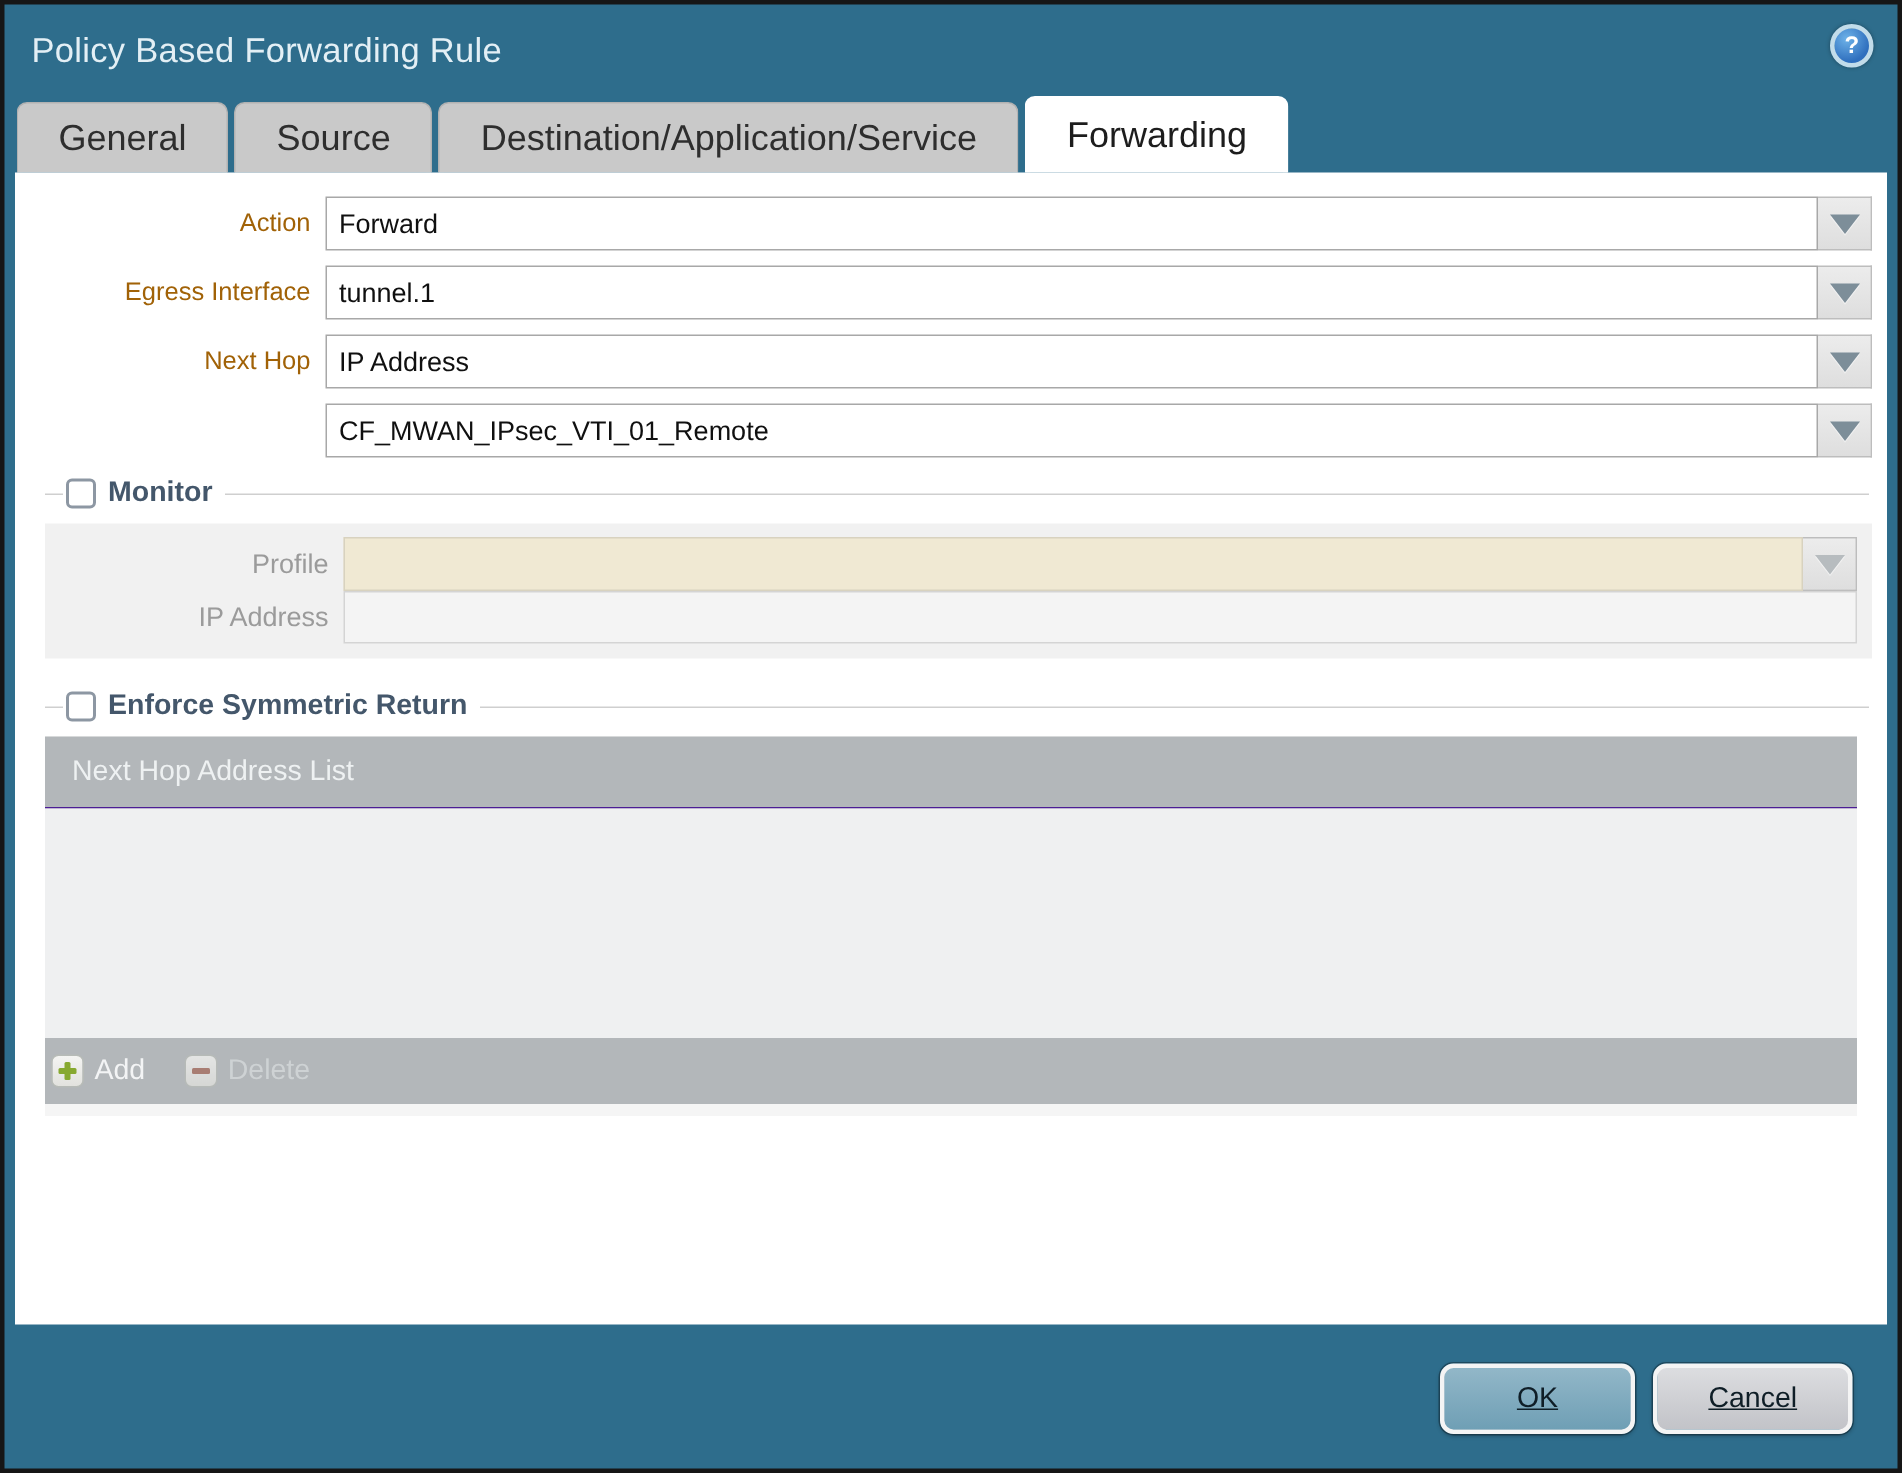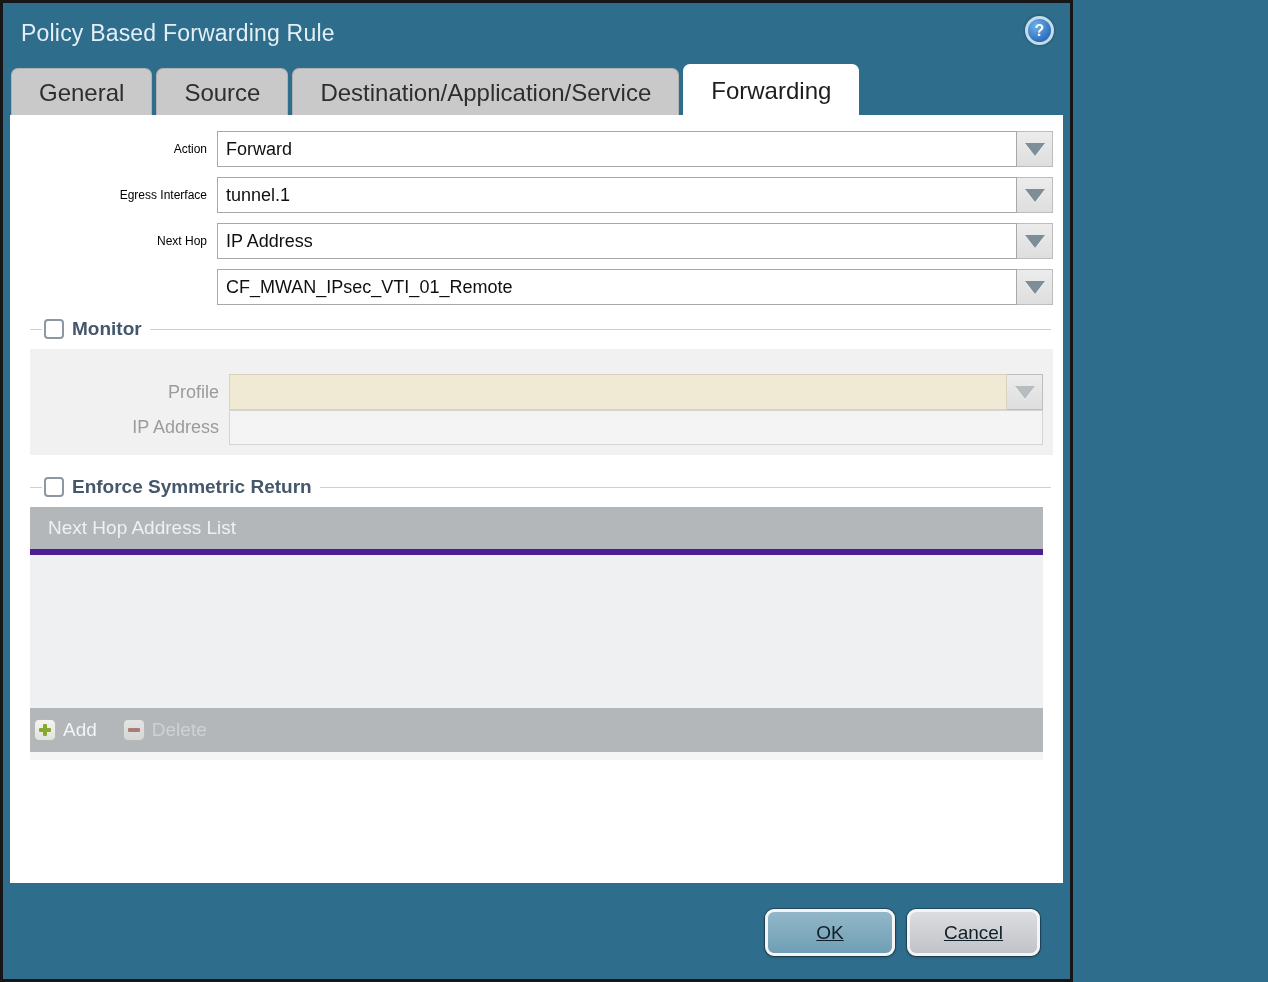--- a/index.html
+++ b/index.html
@@ -2,21 +2,21 @@
 <html><head>
 <meta charset="utf-8">
 <style>
   * { box-sizing: border-box; margin: 0; padding: 0; }
   html, body { width: 1268px; height: 982px; }
   body {
     font-family: "Liberation Sans", sans-serif;
     background: #2e6d8c;
   }
   .dialog {
-    width: 1073px; height: 982px;
+    width: 1268px; height: 982px;
     border: 3px solid #161616;
     background: #2e6d8c;
     display: flex; flex-direction: column;
     position: relative;
   }
   
   .titlebar {
     height: 60px; display: flex; align-items: center;
     padding: 0 18px; position: relative;
   }
@@ -53,21 +53,21 @@
   
   .content {
     background: #ffffff;
     margin: 0 7px; height: 768px;
     padding: 16px 10px 0 20px;
     overflow: hidden;
   }
   .row { display: flex; align-items: center; margin-bottom: 10px; }
   .row .lbl {
     width: 187px; text-align: right; padding-right: 10px;
-    font-size: 12px; color: #000000; flex: none;
+    font-size: 17px; color: #a16207; flex: none;
   }
   .fieldwrap { flex: 1; display: flex; align-items: stretch; height: 36px; }
   .input {
     flex: 1; border: 1px solid #a8a8a8; background: #ffffff;
     display: flex; align-items: center; padding: 0 8px;
     font-size: 18px; color: #101010;
   }
   .ddbtn {
     width: 36px; flex: none;
     background: linear-gradient(#ececec, #dedede);
@@ -92,40 +92,40 @@
     border-radius: 4px; background: #ffffff; margin: 0 8px 0 2px;
     flex: none; cursor: pointer;
   }
   .legend-label {
     font-size: 19px; font-weight: bold; color: #44576b;
     padding-right: 8px; white-space: nowrap;
   }
   
   .panel {
     background: #f1f1f1; margin-top: 8px;
-    padding: 25px 0 10px 0;
+    padding: 9px 0 10px 0;
   }
   .panel .lbl-dis { color: #9b9b9b; font-size: 18px; }
   .input-cream {
     flex: 1; border: 1px solid #d8d2bf; background: #f0e9d3;
     height: 36px;
   }
   .panel .cb-row { display: flex; align-items: center; margin: 13px 0 14px 210px; }
   .cb-dis {
     width: 22px; height: 22px; border: 2px solid #d0d3d5;
     border-radius: 4px; background: #f6f6f6; margin-right: 13px; flex: none;
   }
   .cb-dis-label { font-size: 18px; color: #8a8a8a; }
   .input-dis {
     flex: 1; border: 1px solid #d4d4d4; background: #f4f4f4; height: 35px;
   }
   
   .tblwrap { margin-top: 8px; padding-bottom: 8px; background: #f5f5f5; }
   .tbl-header {
-    height: 48px; background: #b3b7ba; border-bottom: 6px solid #4c1d95;
+    height: 48px; background: #b3b7ba; border-bottom: 1px solid #4c1d95;
     display: flex; align-items: center; padding-left: 18px;
     color: #eef1f2; font-size: 19px;
   }
   .tbl-body { height: 153px; background: #eff0f1; }
   .tbl-footer {
     height: 44px; background: #b3b7ba;
     display: flex; align-items: center; padding-left: 4px;
   }
   .tbl-btn { display: flex; align-items: center; margin-right: 26px; cursor: pointer; }
   .tbl-btn .ic {

